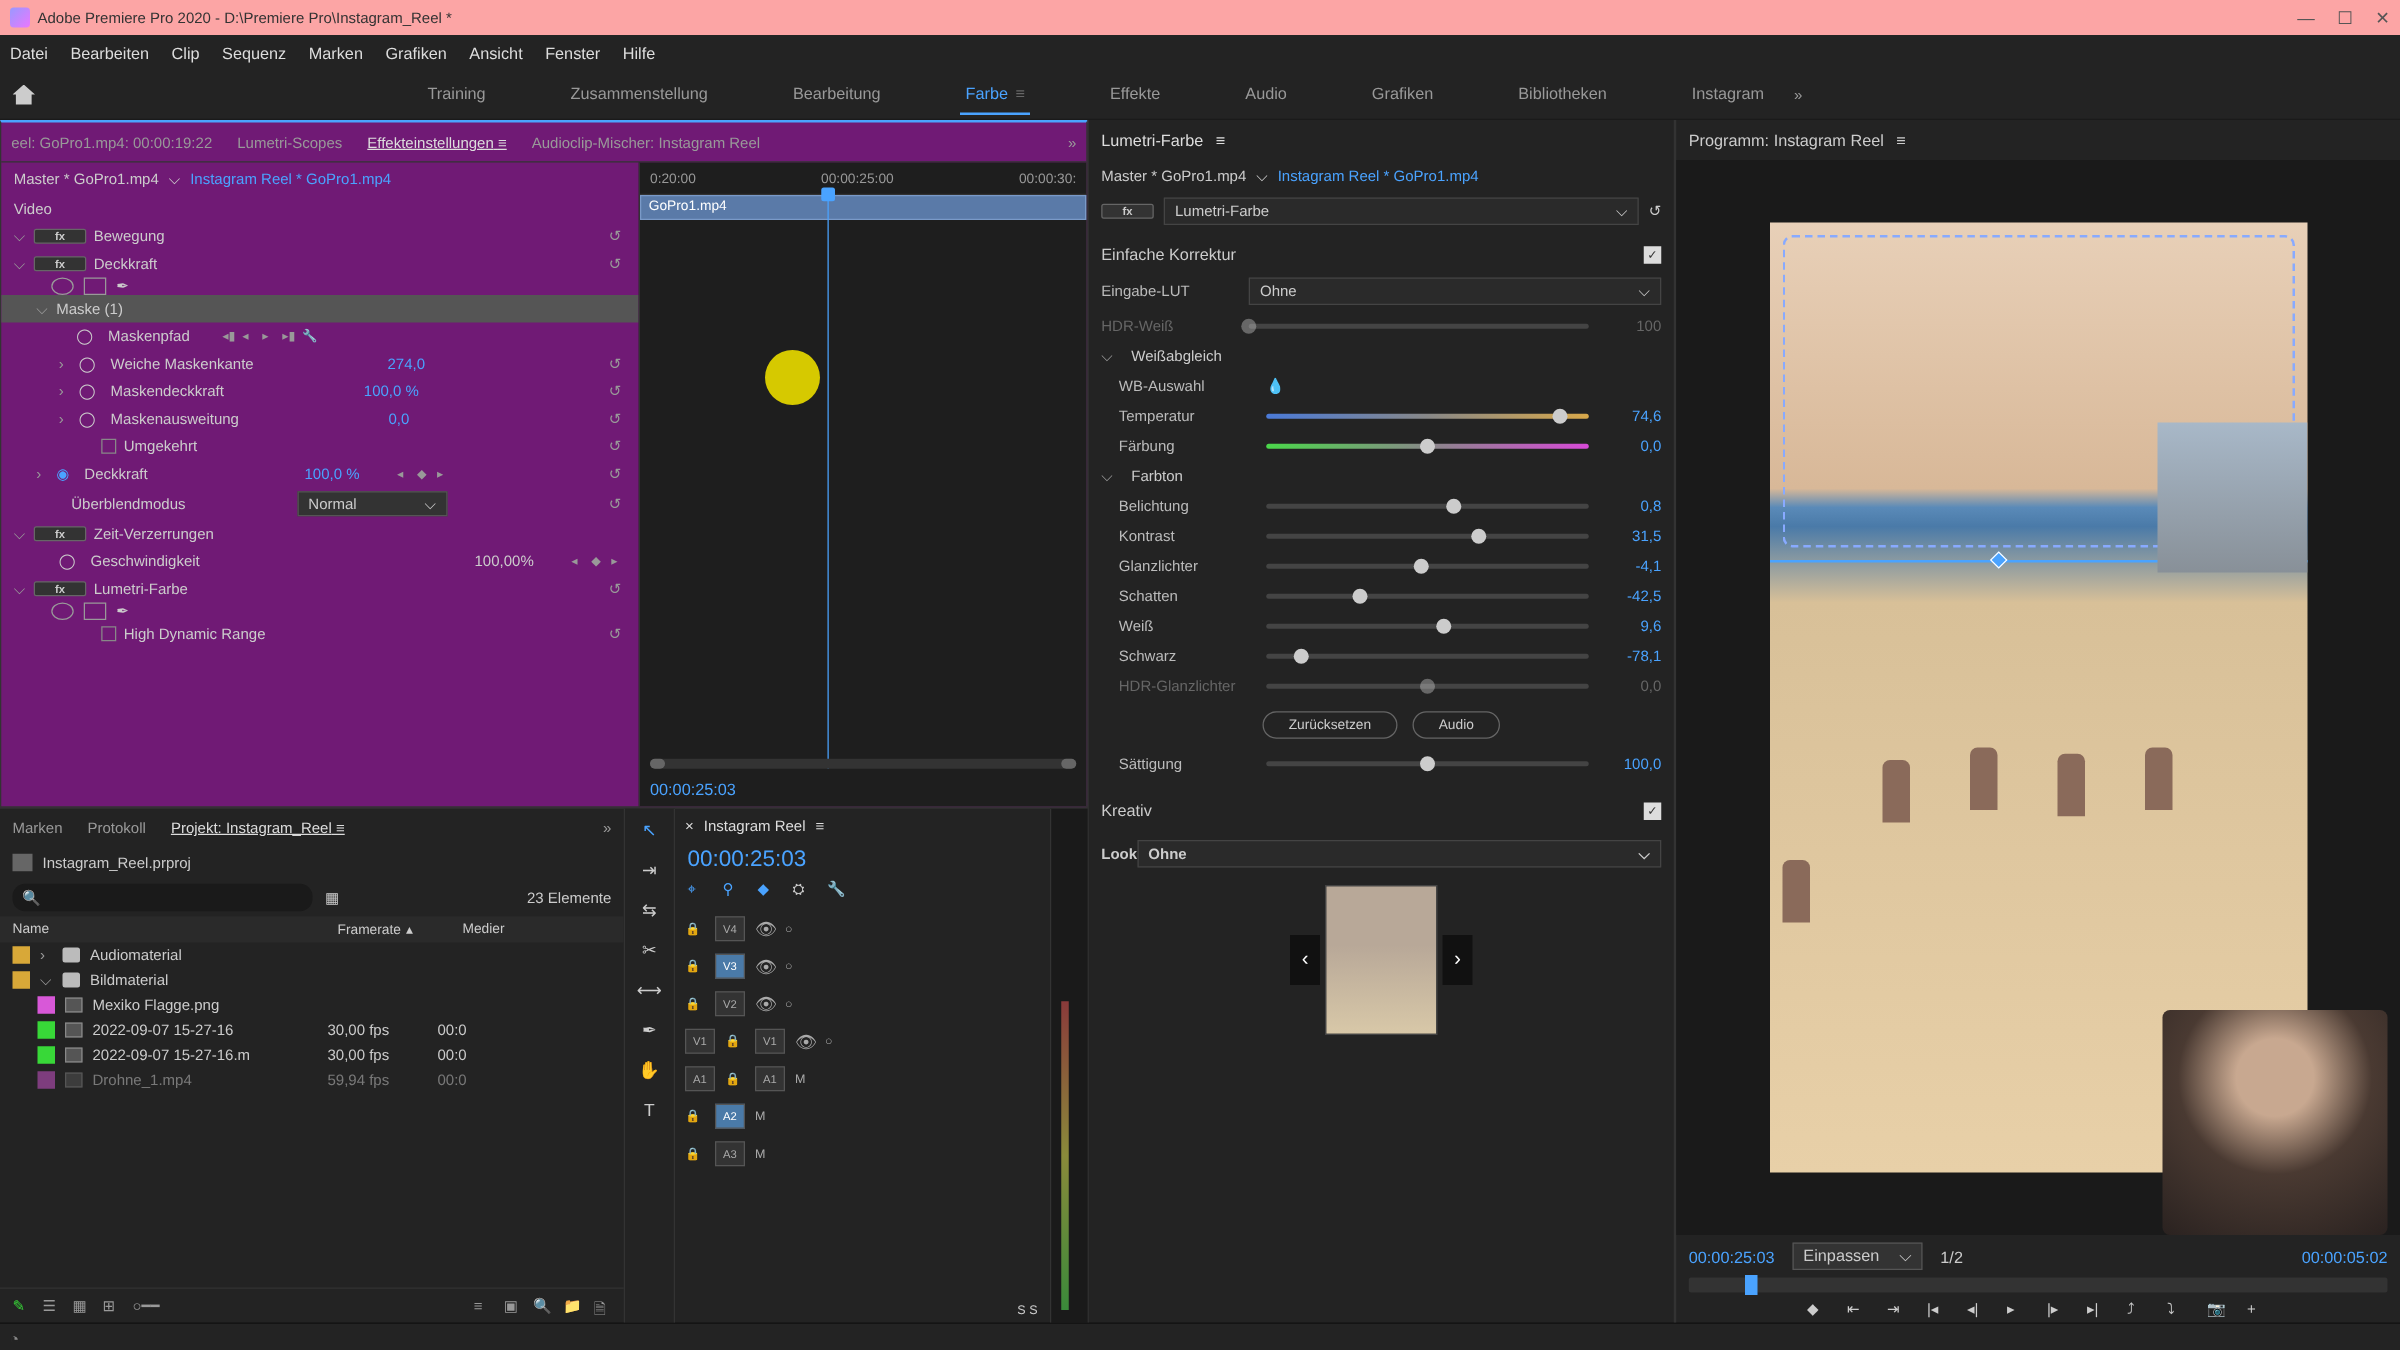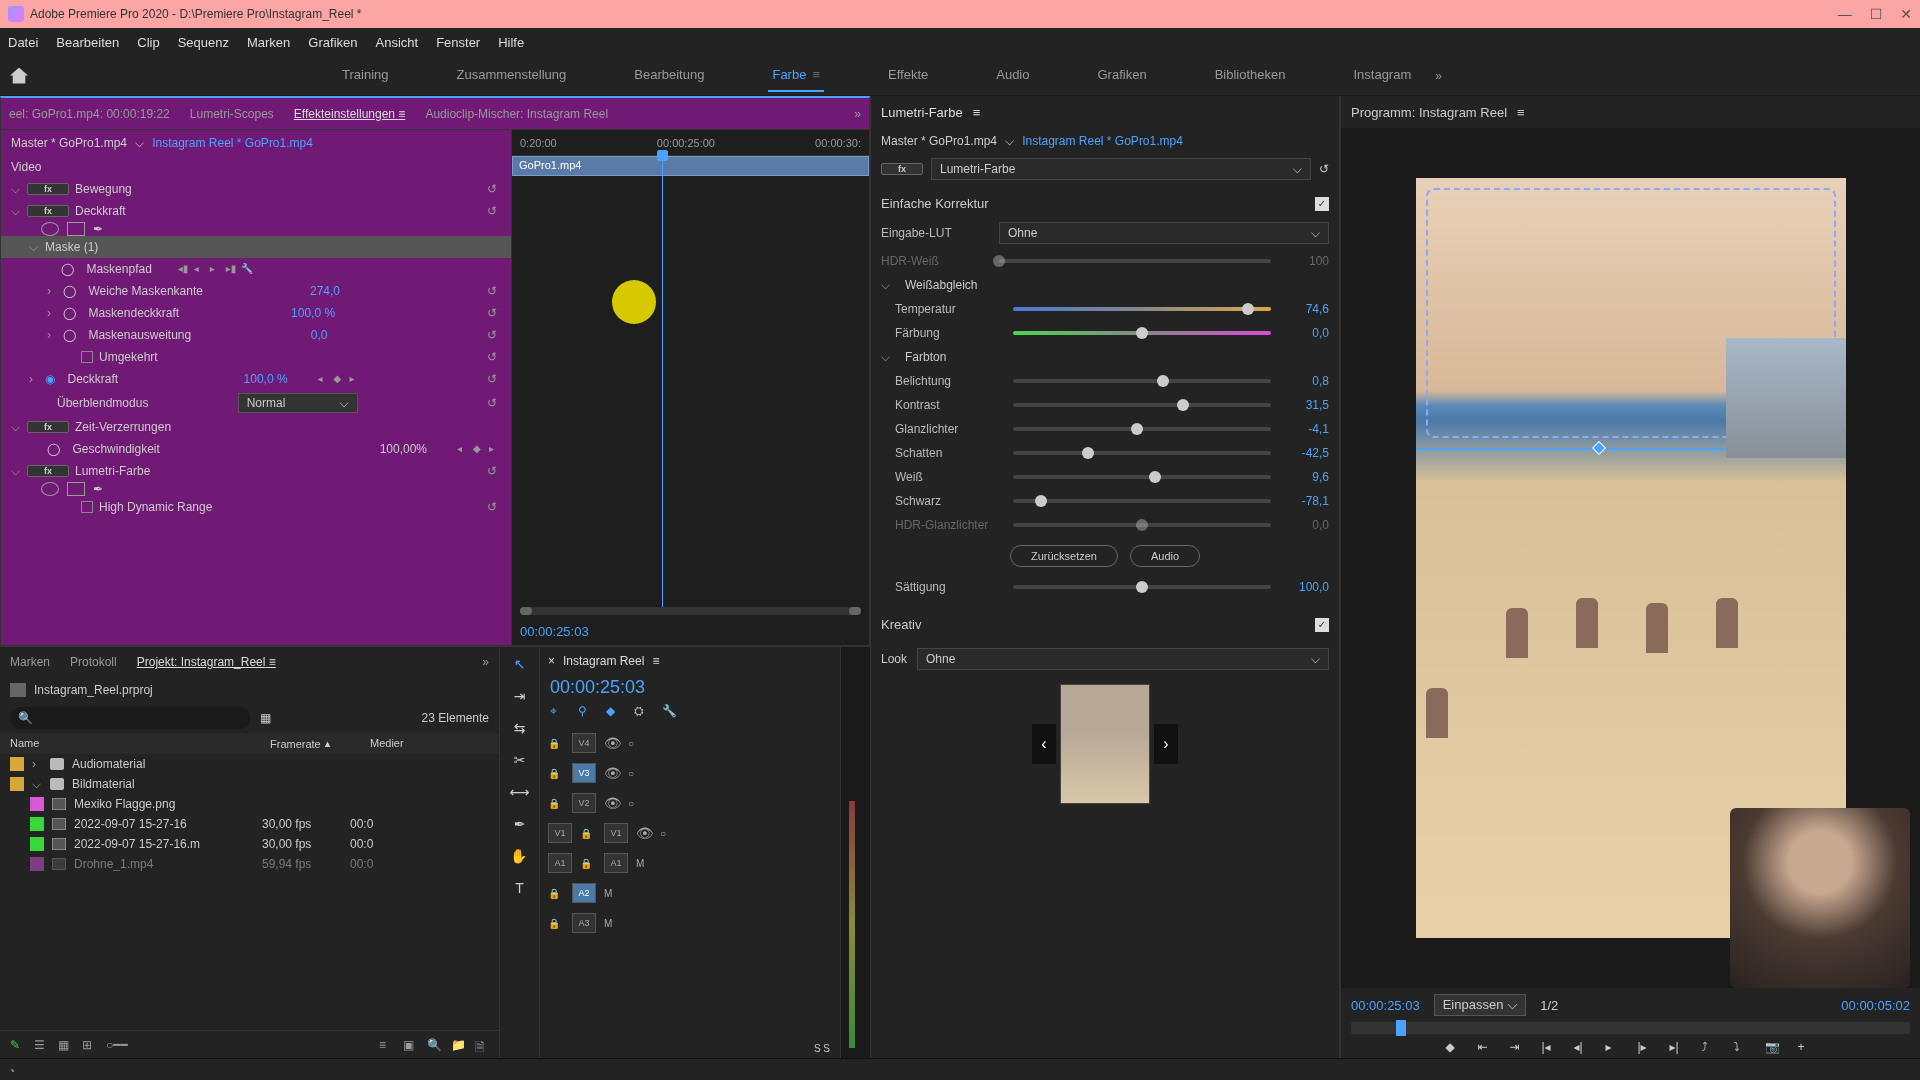--- a/index.html
+++ b/index.html
@@ -124,41 +124,41 @@
 .slider { flex: 1; height: 4px; background: #444; position: relative; border-radius: 2px; }
 .slider.temp { background: linear-gradient(to right, #4a7ad8, #888, #d8a84a); }
 .slider.tint { background: linear-gradient(to right, #4ad84a, #888, #d84ad8); }
 .slider .knob { position: absolute; top: -4px; width: 12px; height: 12px; background: #ccc; border-radius: 50%; transform: translateX(-50%); }
 .lum-val { flex: 0 0 50px; text-align: right; color: #4aa3ff; cursor: ew-resize; }
 .lum-val.dim { color: #666; }
 .sub-toggle { width: 12px; color: #999; cursor: pointer; margin-right: 4px; }
 .eyedrop { width: 14px; height: 14px; color: #ccc; cursor: pointer;}
 .lum-btns { display: flex; gap: 12px; justify-content: center; padding: 8px 0; }
 .lum-btn { padding: 4px 20px; border: 1px solid #666; border-radius: 12px; cursor: pointer; font-size: 11px; }
-.look-row { display: flex; align-items: center; gap: 10px; padding: 4px 10px; }
+.look-row { display: flex; align-items: center; padding: 4px 10px; font-weight: bold; }
 .look-sel { flex: 1; background: #2a2a2a; padding: 3px 8px; display: flex; justify-content: space-between; border: 1px solid #444; }
 .look-preview { display: flex; justify-content: center; align-items: center; padding: 10px; gap: 4px; }
 .look-thumb { width: 90px; height: 120px; background: linear-gradient(to bottom, #b8a898 40%, #d8c8a8); border: 1px solid #444; }
 .look-arrow { width: 24px; height: 40px; background: rgba(0,0,0,0.5); color: #fff; display:flex; align-items:center; justify-content:center; cursor:pointer; font-size: 16px;}
 
 
 .program-panel { flex: 1; display: flex; flex-direction: column; border-left: 1px solid #333; }
 .prog-hdr { height: 32px; display: flex; align-items: center; padding: 0 10px; font-size: 13px; }
 .prog-view { flex: 1; background: #1a1a1a; display: flex; align-items: center; justify-content: center; position: relative; padding: 10px;}
 .prog-img { width: 430px; height: 760px; background: linear-gradient(to bottom, #e8d0b8 0%, #d8b898 28%, #5a8ab8 30%, #4a7aa8 32%, #d8c098 40%, #e8d0a8 100%); position: relative; overflow: hidden; }
 .sky-mask { position: absolute; top: 10px; left: 10px; right: 10px; height: 250px; border: 2px dashed #88aaff; border-radius: 8px; }
 .bezier-line { position: absolute; left: -30px; right: -60px; top: 270px; height: 2px; background: #4aa3ff; }
 .bezier-pt { position: absolute; width: 10px; height: 10px; background: #4aa3ff; border: 1px solid #fff; transform: rotate(45deg); }
 .buildings { position: absolute; right: 0; top: 160px; width: 120px; height: 120px; background: linear-gradient(to bottom, #a8b8c8, #889098); }
 .person { position: absolute; width: 22px; height: 50px; background: #8a6a5a; border-radius: 6px 6px 0 0; }
 .webcam { position: absolute; right: 10px; bottom: 0; width: 180px; height: 180px; background: radial-gradient(circle at 50% 30%, #c8a890 20%, #4a3a32 50%, #2a2220); border-radius: 6px; }
 .prog-controls { height: 70px; padding: 6px 10px; }
 .prog-tc-row { display: flex; align-items: center; gap: 14px; font-size: 13px; }
 .prog-tc { color: #4aa3ff; }
-.fit-sel { background: #333; padding: 2px 8px; border: 1px solid #555; display:flex; gap:4px;}
+.fit-sel { background: #333; padding: 2px 8px; border: 1px solid #555; display:flex; gap:16px;}
 .prog-scrub { height: 12px; background: #333; margin: 6px 0; position: relative; border-radius: 2px; }
 .prog-scrub .ph { position: absolute; left: 8%; top: -2px; width: 10px; height: 16px; background: #4aa3ff; }
 .prog-transport { display: flex; gap: 14px; justify-content: center; }
 .trans-btn { width: 18px; height: 18px; color: #ccc; cursor: pointer; }
 
 
 .statusbar { height: 22px; background: #232323; border-top: 1px solid #111; display: flex; align-items: center; padding: 0 8px; }
 .status-icon { width: 12px; height: 12px; color: #888; }
 
 
@@ -554,20 +554,24 @@
             <div class="knob" style="left:0%;opacity:0.4;"></div>
           </div>
           <span class="lum-val dim">100</span>
         </div>
 
       <div class="lum-row">
           <span class="sub-toggle">⌵</span>
           <span>Weißabgleich</span>
         </div>
       <div class="lum-row" style="padding-left:14px;">
+          <span class="lbl">WB-Auswahl</span>
+          <span class="eyedrop">💧</span>
+        </div>
+      <div class="lum-row" style="padding-left:14px;">
           <span class="lbl">Temperatur</span>
           <div class="slider temp">
             <div class="knob" style="left:91%;"></div>
           </div>
           <span class="lum-val">74,6</span>
         </div>
       <div class="lum-row" style="padding-left:14px;">
           <span class="lbl">Färbung</span>
           <div class="slider tint">
             <div class="knob" style="left:50%;"></div>

